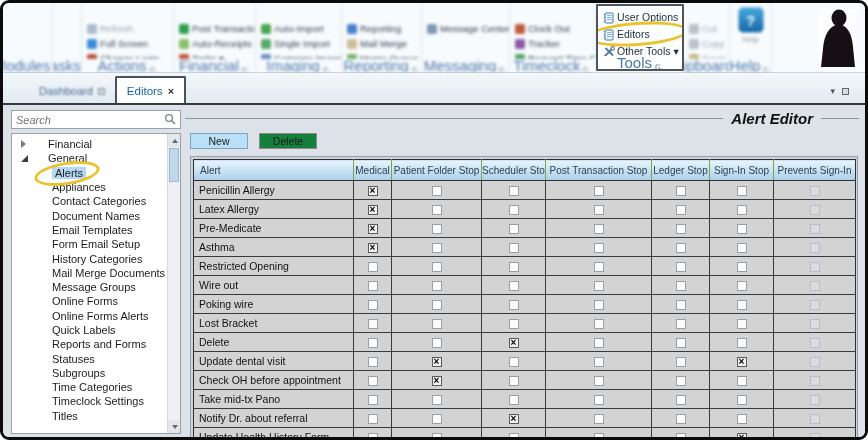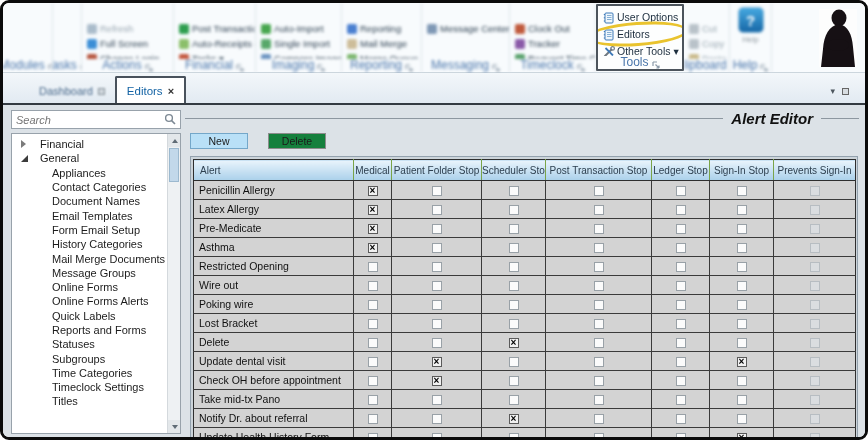--- a/index.html
+++ b/index.html
@@ -11,21 +11,21 @@
   .ribbon { position:absolute; left:0; top:0; right:0; height:70px; background:#f8fbfd; border-bottom:1px solid #ccd6dd; }
   .rgroups { display:flex; height:100%; align-items:stretch; }
   .rgroup { position:relative; flex:0 0 auto; border-right:1px solid #dde4ea; display:flex; flex-direction:column; overflow:hidden; }
   .blurred { filter: blur(1.4px); }
   .ritems { flex:1; padding:20px 2px 0 5px; display:flex; flex-direction:column; gap:4px; overflow:hidden; }
   .ritem { display:flex; align-items:center; gap:3px; font-size:9.5px; color:#2f4253; white-space:nowrap; }
   .ritem.grayed { color:#9aa8b2; }
   .ricon { width:10px; height:10px; border-radius:2px; flex:0 0 auto; display:inline-block; }
   .ricon svg { display:block; }
   .rlabel { height:13px; display:flex; align-items:center; justify-content:center; gap:3px;
-            font-size:12px; color:#4a76ab; padding-bottom:1px; }
+            font-size:15px; color:#4a76ab; padding-bottom:1px; }
   .launcher { width:8px; height:8px; display:inline-block; }
   .tools-box { border:2px solid #4c545c; background:#fdfefe; margin:1px 0; z-index:4; border-radius:1px; }
   .tools-box .ritem { font-size:10.5px; color:#1d2e3e; gap:4px; }
   .tools-box .ritems { padding-top:5px; gap:5px; }
   .rel { position:relative; }
   .ellipse { position:absolute; border:3px solid #e9c32e; border-radius:50%; pointer-events:none; z-index:9; }
   .editors-ellipse { left:-16px; right:-8px; top:-6px; bottom:-6px; transform:rotate(-4deg); }
   .help-wrap { display:flex; flex-direction:column; align-items:center; padding-top:4px; flex:1; }
   .help-btn { width:26px; height:26px; border-radius:5px; border:1px solid #8fbddc; color:#fff;
               background:linear-gradient(#45a8e0,#1767a6); font-size:15px; font-weight:bold;
@@ -50,40 +50,40 @@
 
   .searchbox { position:absolute; left:8px; top:5px; width:170px; height:19px; background:#fff;
                border:1px solid #98a2ab; display:flex; align-items:center; }
   .searchbox input { flex:1; border:none; outline:none; font-family:"Liberation Sans",sans-serif;
                      font-style:italic; font-size:11px; color:#444; padding:0 4px; background:transparent; min-width:0; }
   .search-ic { flex:0 0 auto; margin-right:4px; }
 
   .tree { position:absolute; left:8px; top:28px; width:170px; bottom:3px; background:#fff;
           border:1px solid #98a2ab; overflow:hidden; padding-top:3px; }
   .titem { height:14.3px; display:flex; align-items:center; font-size:11px; color:#1c1c1c; white-space:nowrap; }
-  .titem.lvl0 { padding-left:28px; }
+  .titem.lvl0 { padding-left:36px; }
   .titem.lvl1 { padding-left:40px; }
   .expander { position:absolute; left:9px; width:0; height:0; }
   .exp-closed { border-left:5px solid #7b7b7b; border-top:4px solid transparent; border-bottom:4px solid transparent; }
   .exp-open { border-bottom:7px solid #3c3c3c; border-left:7px solid transparent; }
   .tlabel.selected { background:#b4d8f2; padding:0 3px; border-radius:1px; }
   .tree-ellipse { left:22px; width:66px; top:-4px; height:23px; transform:rotate(-9deg); }
   .vscroll { position:absolute; right:0px; top:0px; bottom:0px; width:13px; background:#eef1f3; border-left:1px solid #d4d9dd; }
   .varrow { position:absolute; left:0; width:13px; height:13px; background:#e3e7ea; display:flex; align-items:center; justify-content:center; }
   .varrow.up { top:0; } .varrow.down { bottom:0; }
   .tri-up { width:0; height:0; border-bottom:4px solid #5f6b75; border-left:3.5px solid transparent; border-right:3.5px solid transparent; }
   .tri-down { width:0; height:0; border-top:4px solid #5f6b75; border-left:3.5px solid transparent; border-right:3.5px solid transparent; }
   .vthumb { position:absolute; left:1px; right:1px; top:14px; height:34px; background:#c2d8ea; border:1px solid #9cb9cf; }
 
   .content { position:absolute; left:182px; top:0; right:4px; bottom:0; }
   .title-row { position:absolute; top:5px; left:0; right:2px; height:16px; display:flex; align-items:center; }
   .tline { height:1px; background:#8d97a0; }
   .tline.long { flex:1; } .tline.short { width:38px; }
   .page-title { font-size:15px; font-weight:bold; font-style:italic; color:#111; margin:16px 8px; }
-  .btn-row { position:absolute; top:28px; left:5px; display:flex; gap:20px; }
+  .btn-row { position:absolute; top:28px; left:5px; display:flex; gap:11px; }
   .btn { width:58px; height:16px; font-size:10.5px; font-family:"Liberation Sans",sans-serif; color:#1a1a1a;
          display:flex; align-items:center; justify-content:center; }
   .btn-new { background:#b9e0f7; border:1px solid #74a7c9; }
   .btn-delete { background:#15803d; border:1px solid #8c8c8c; }
 
   .table-wrap { position:absolute; top:51px; left:5px; width:668px; background:#ccd4da;
                 border:1px solid #93a1ad; padding:2px; }
   table { border-collapse:collapse; table-layout:fixed; width:662px; border:1px solid #2e2e2e; background:#d3d3d3; }
   th { background:linear-gradient(#e9f4fc,#aad0ea); color:#2e4050; font-weight:normal; font-size:10px;
        height:21px; border-left:1px solid #7aa449; border-bottom:1px solid #2e2e2e; text-align:center;
@@ -384,20 +384,24 @@
 
     <div class="tree">
       <div id="tree-items">
           <div class="titem rel lvl0">
             <span class="expander exp-closed"></span>
             <span class="tlabel">Financial</span>
           </div>
           <div class="titem rel lvl0">
             <span class="expander exp-open"></span>
             <span class="tlabel">General</span>
+          </div>
+          <div class="titem rel lvl1">
+            <span class="tlabel selected">Alerts</span>
+            <div class="ellipse tree-ellipse"></div>
           </div>
           <div class="titem rel lvl1">
             <span class="tlabel">Appliances</span>
           </div>
           <div class="titem rel lvl1">
             <span class="tlabel">Contact Categories</span>
           </div>
           <div class="titem rel lvl1">
             <span class="tlabel">Document Names</span>
           </div>

